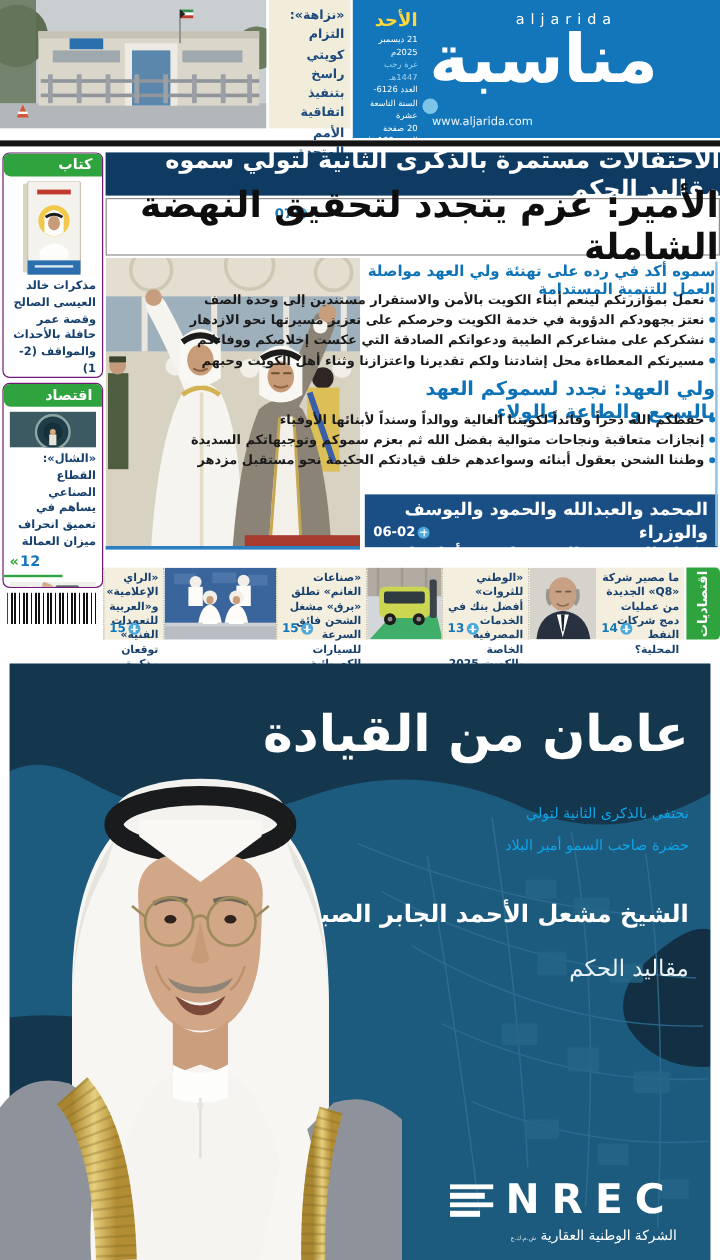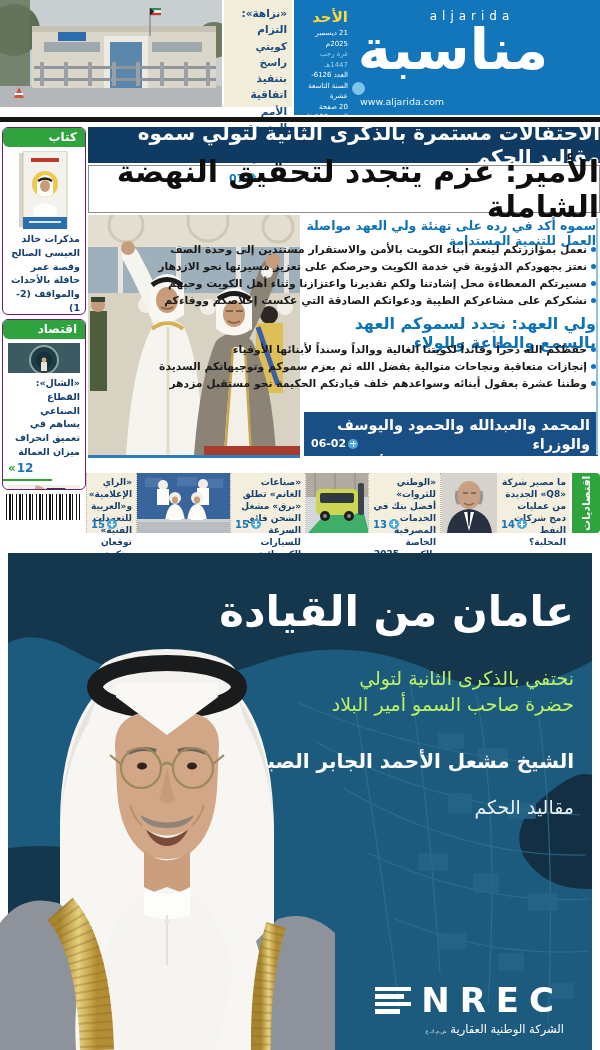--- a/index.html
+++ b/index.html
@@ -68,21 +68,21 @@
              font-weight:700; font-size:9px; line-height:1.34; border-left:1px dotted #b9b197; }
   .tz-page { position:absolute; left:4px; bottom:2px; }
   .tz-photo { overflow:hidden; border-left:1px dotted #b9b197; }
   .econ-tab { left:572px; top:473px; width:28px; height:60px; background:#2fa43e; border-radius:4px 0 0 4px;
               color:#fff; font-weight:700; font-size:11px; display:flex; align-items:center; justify-content:center;
               writing-mode:vertical-rl; transform:rotate(180deg); }
 
   
   .ad { left:8px; top:541px; width:584px; height:509px; background:#17455f; overflow:hidden;margin-top:12px; }
   .ad-title { position:absolute; right:18px; top:34px; direction:rtl; color:#fff; font-size:42px; font-weight:700; }
-  .ad-sub { position:absolute; right:18px; top:112px; direction:rtl; text-align:right; color:#bef264; font-size:19px; line-height:26px; }
+  .ad-sub { position:absolute; right:18px; top:112px; direction:rtl; text-align:right; color:#0ea5e9; font-size:12px; line-height:26px; }
   .ad-name { position:absolute; right:18px; top:196px; direction:rtl; color:#fff; font-size:20px; font-weight:700; }
   .ad-line3 { position:absolute; right:18px; top:243px; direction:rtl; color:#e8f2f8; font-size:19px; }
   .portrait { left:0; top:625px; width:335px; height:425px; }
   .nrec { position:absolute; right:28px; bottom:26px; text-align:right; color:#fff; }
   .nrec-row { display:flex; direction:ltr; align-items:center; gap:10px; justify-content:flex-end; }
   .nrec-bars { display:flex; flex-direction:column; gap:3px; align-items:flex-start; }
   .nrec-bars i { display:block; height:4.5px; background:#fff; }
   .nrec-word { font-size:34px; font-weight:700; letter-spacing:10px; }
   .nrec-ar { direction:rtl; font-size:11.5px; margin-top:2px; letter-spacing:1px; }
   .nrec-suffix { font-size:5px; opacity:.85; }
@@ -206,42 +206,42 @@
     <div class="bullet-line">
         <span class="bdot"></span>
         <span class="btxt">نعمل بمؤازرتكم لينعم أبناء الكويت بالأمن والاستقرار مستندين إلى وحدة الصف</span>
       </div>
     <div class="bullet-line">
         <span class="bdot"></span>
         <span class="btxt">نعتز بجهودكم الدؤوبة في خدمة الكويت وحرصكم على تعزيز مسيرتها نحو الازدهار</span>
       </div>
     <div class="bullet-line">
         <span class="bdot"></span>
+        <span class="btxt">نشكركم على مشاعركم الطيبة ودعواتكم الصادقة التي عكست إخلاصكم ووفاءكم</span>
+      </div>
+    <div class="bullet-line">
+        <span class="bdot"></span>
         <span class="btxt">مسيرتكم المعطاءة محل إشادتنا ولكم تقديرنا واعتزازنا وثناء أهل الكويت وحبهم</span>
       </div>
-    <div class="bullet-line">
-        <span class="bdot"></span>
-        <span class="btxt">نشكركم على مشاعركم الطيبة ودعواتكم الصادقة التي عكست إخلاصكم ووفاءكم</span>
-      </div>
   </div>
 
   <div class="abs subhead sub2">ولي العهد: نجدد لسموكم العهد بالسمع والطاعة والولاء</div>
 
   <div class="abs bullets b2">
     <div class="bullet-line">
         <span class="bdot"></span>
         <span class="btxt">حفظكم الله ذخراً وقائداً لكويتنا الغالية ووالداً وسنداً لأبنائها الأوفياء</span>
       </div>
     <div class="bullet-line">
         <span class="bdot"></span>
         <span class="btxt">إنجازات متعاقبة ونجاحات متوالية بفضل الله ثم بعزم سموكم وتوجيهاتكم السديدة</span>
       </div>
     <div class="bullet-line">
         <span class="bdot"></span>
-        <span class="btxt">وطننا عشرة بعقول أبنائه وسواعدهم خلف قيادتكم الحكيمة نحو مستقبل مزدهر</span>
+        <span class="btxt">وطننا الشحن بعقول أبنائه وسواعدهم خلف قيادتكم الحكيمة نحو مستقبل مزدهر</span>
       </div>
   </div>
 
   <div class="abs banner">
     <div>المحمد والعبدالله والحمود واليوسف والوزراء</div>
     <div>وكبار الشيوخ والمسؤولين هنأوا صاحب السمو بالمناسبة</div>
     <div class="banner-pages">
       <span>06-02</span>
       <span class="plus-icon"></span>
     </div>

